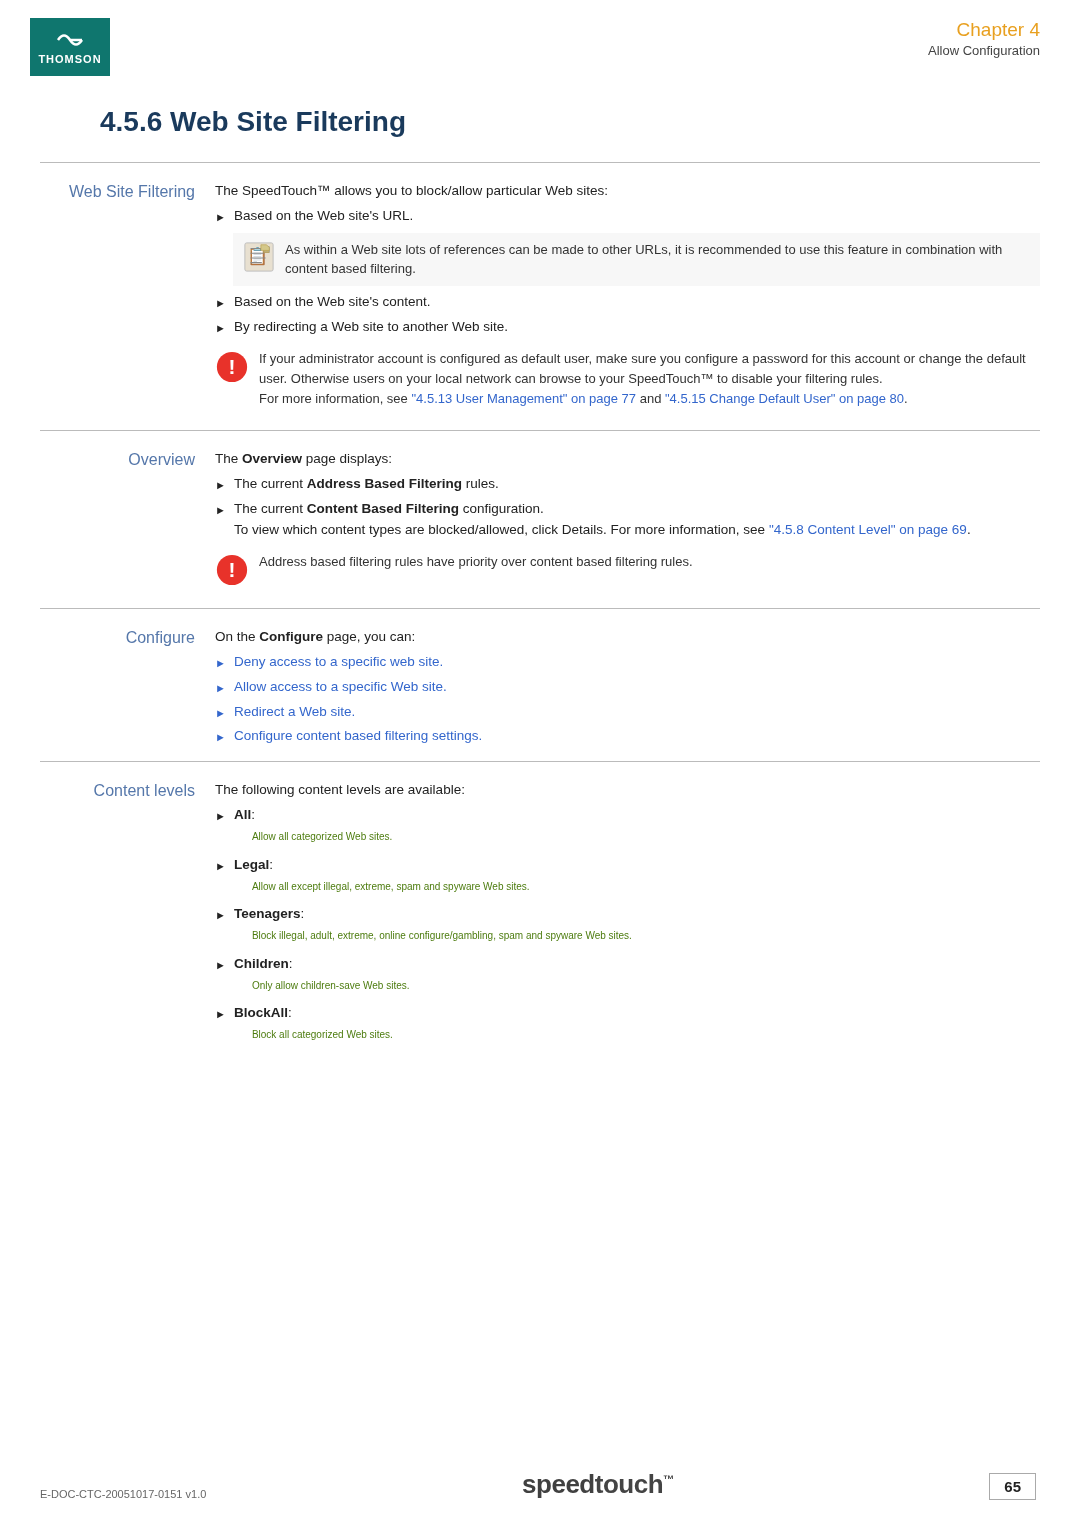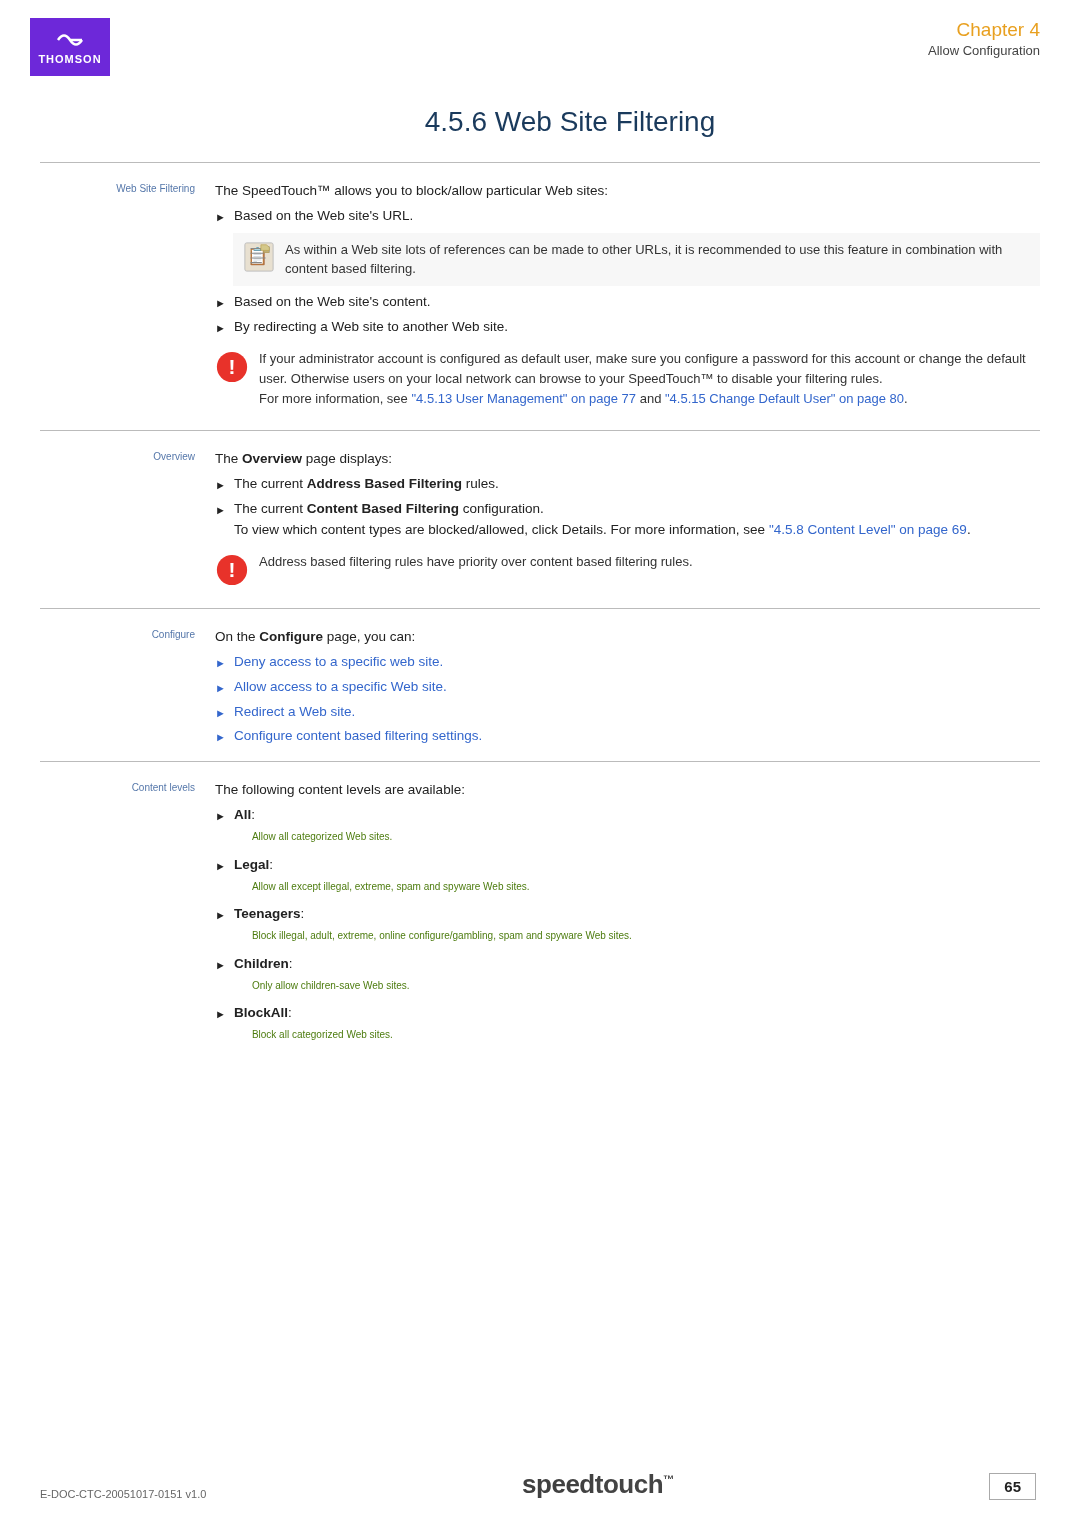--- a/index.html
+++ b/index.html
@@ -14,21 +14,21 @@
     }
 
     
     .header {
       display: flex;
       justify-content: space-between;
       align-items: flex-start;
       padding: 18px 40px 0 30px;
     }
     .logo-box {
-      background: #6d28d9;
+      background: #0f766e;
       width: 80px;
       height: 58px;
       display: flex;
       flex-direction: column;
       align-items: center;
       justify-content: center;
       color: #fff;
       font-size: 11px;
       font-weight: bold;
       letter-spacing: 1px;
@@ -48,45 +48,44 @@
       font-weight: normal;
     }
     .chapter-sub {
       color: #444;
       font-size: 13px;
     }
 
     
     .page-title {
       font-size: 28px;
-      font-weight: normal;
+      font-weight: bold;
       color: #1a3a5c;
       margin: 30px 40px 24px 40px;
       padding-left: 60px;
-      text-align: center;
     }
 
     
     .content {
       padding: 0 40px 0 40px;
     }
 
     
     .section-row {
       display: flex;
       border-top: 1.5px solid #bbb;
       padding: 18px 0 10px 0;
     }
     .section-label {
       min-width: 175px;
       width: 175px;
       text-align: right;
       padding-right: 20px;
       color: #5577aa;
-      font-size: 10px;
+      font-size: 16px;
       padding-top: 2px;
       flex-shrink: 0;
     }
     .section-body {
       flex: 1;
       line-height: 1.55;
     }
 
     
     .bullet-list {

